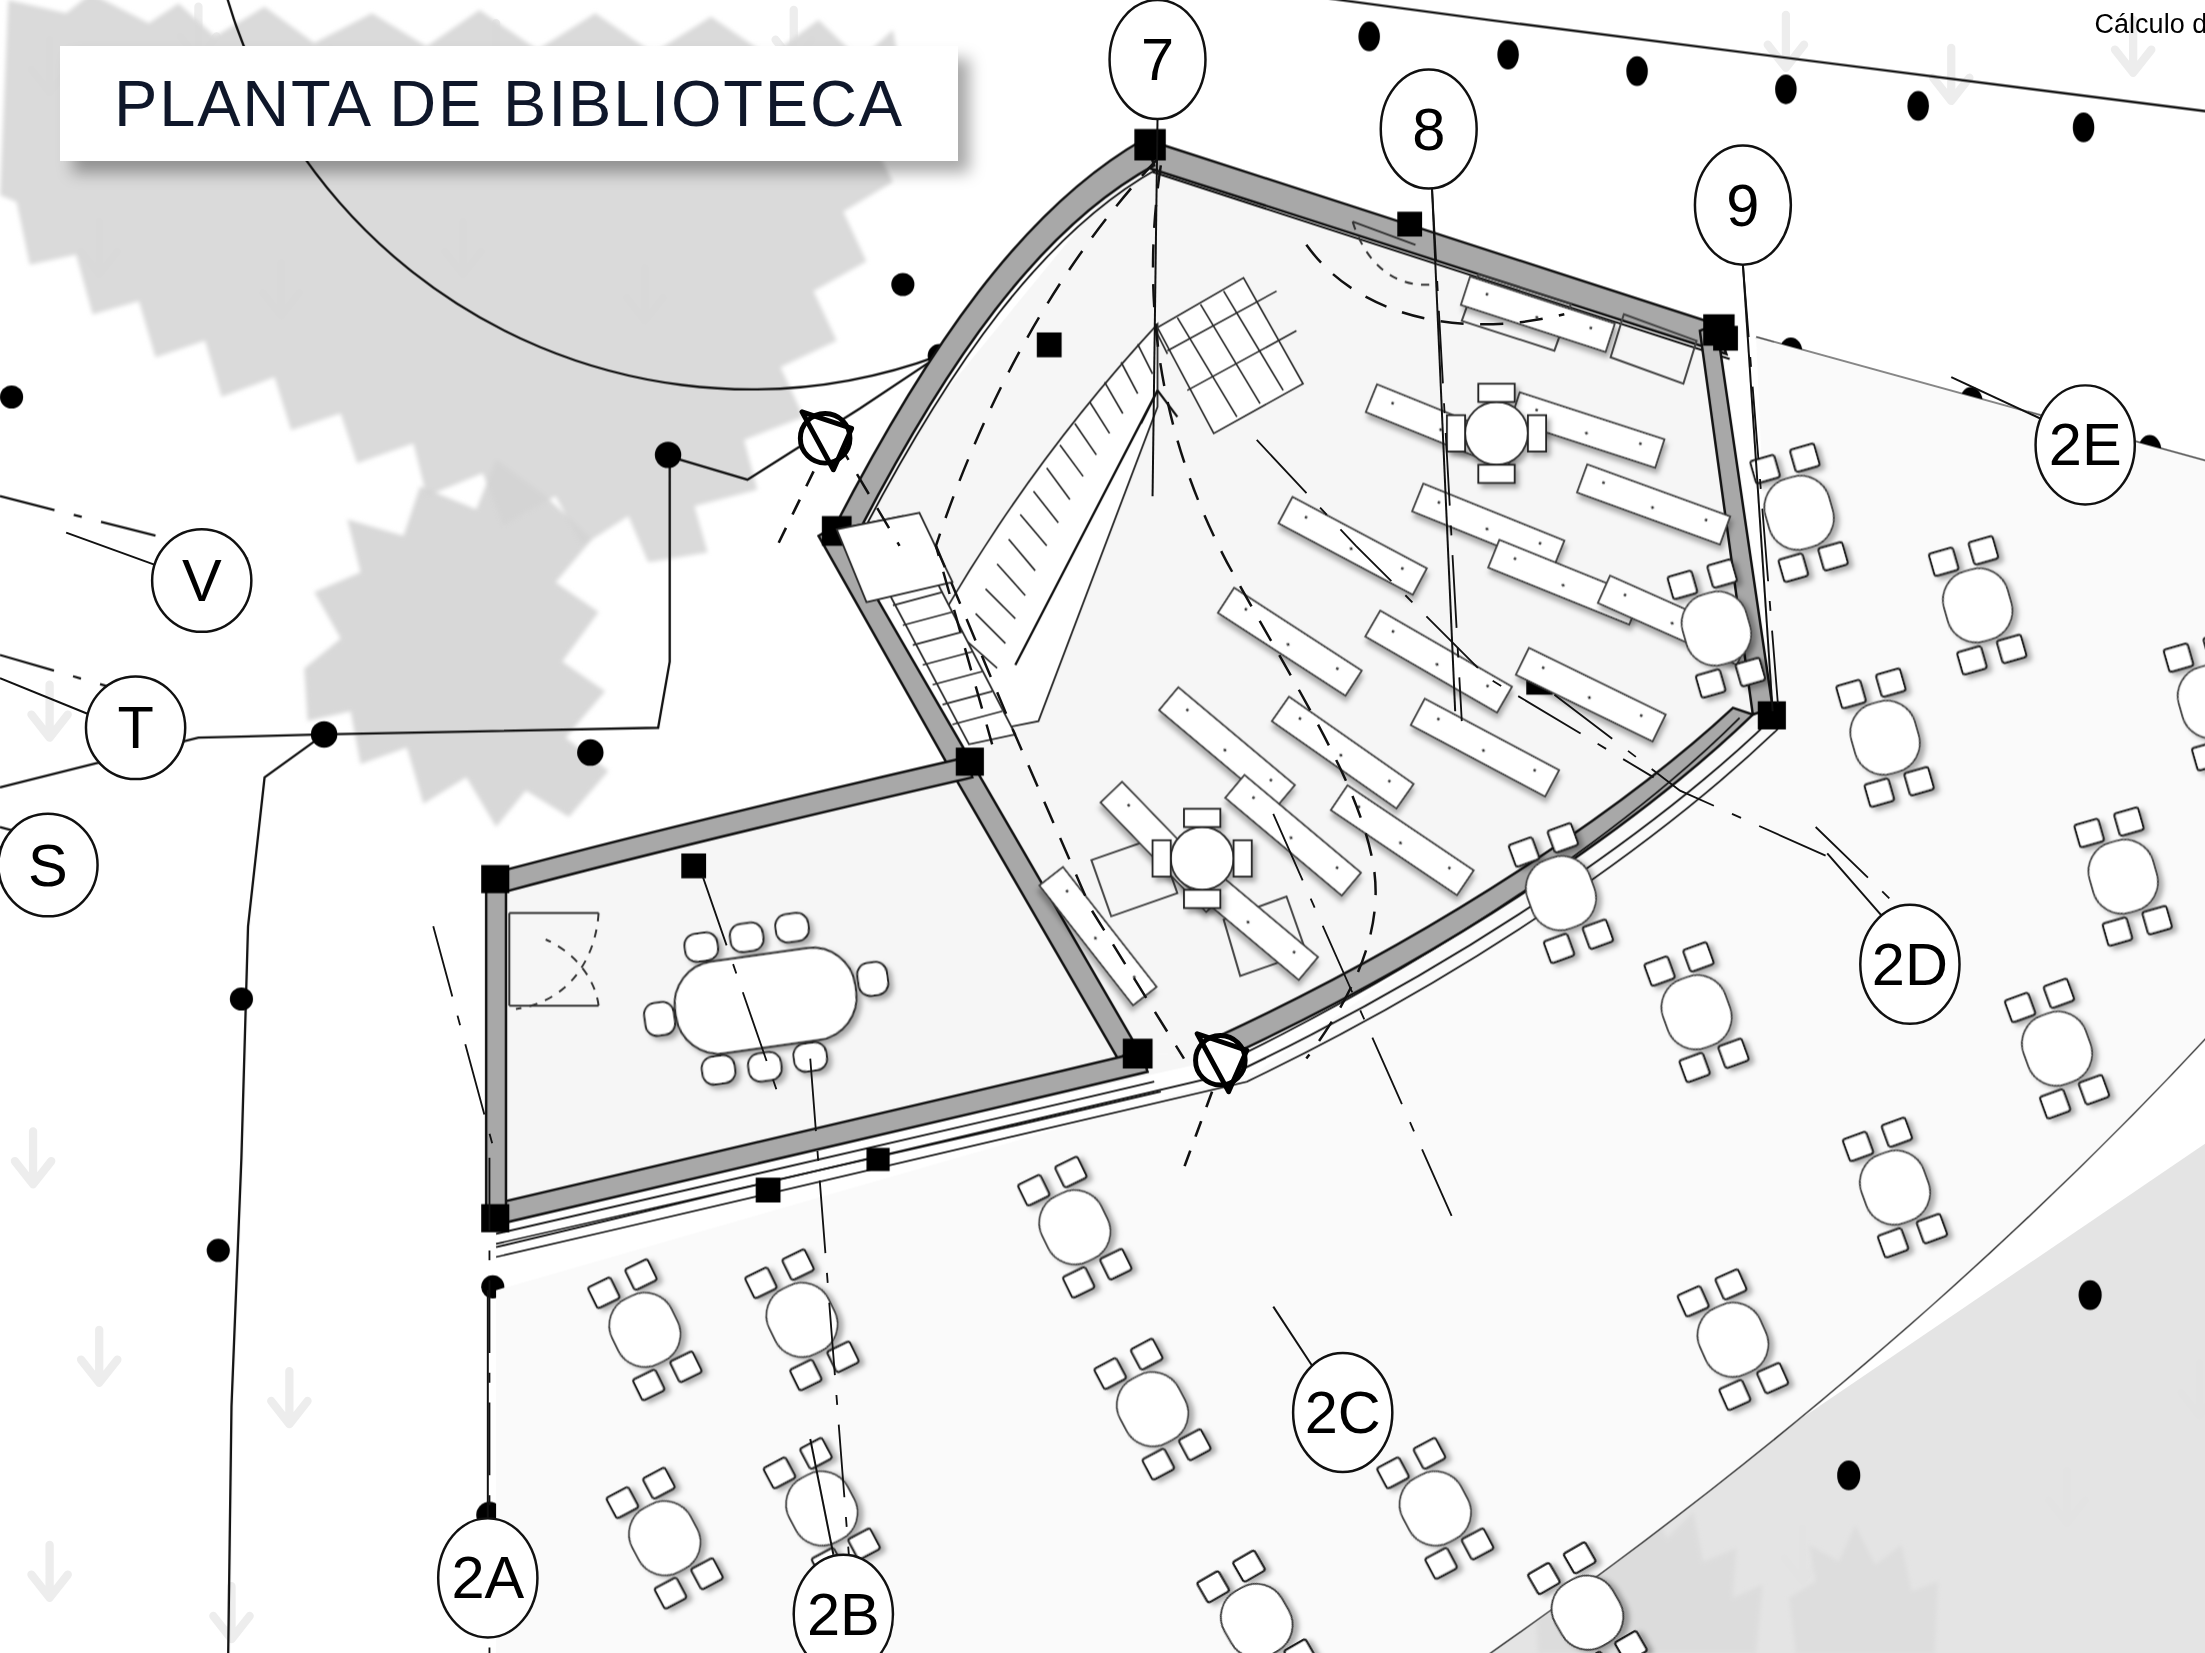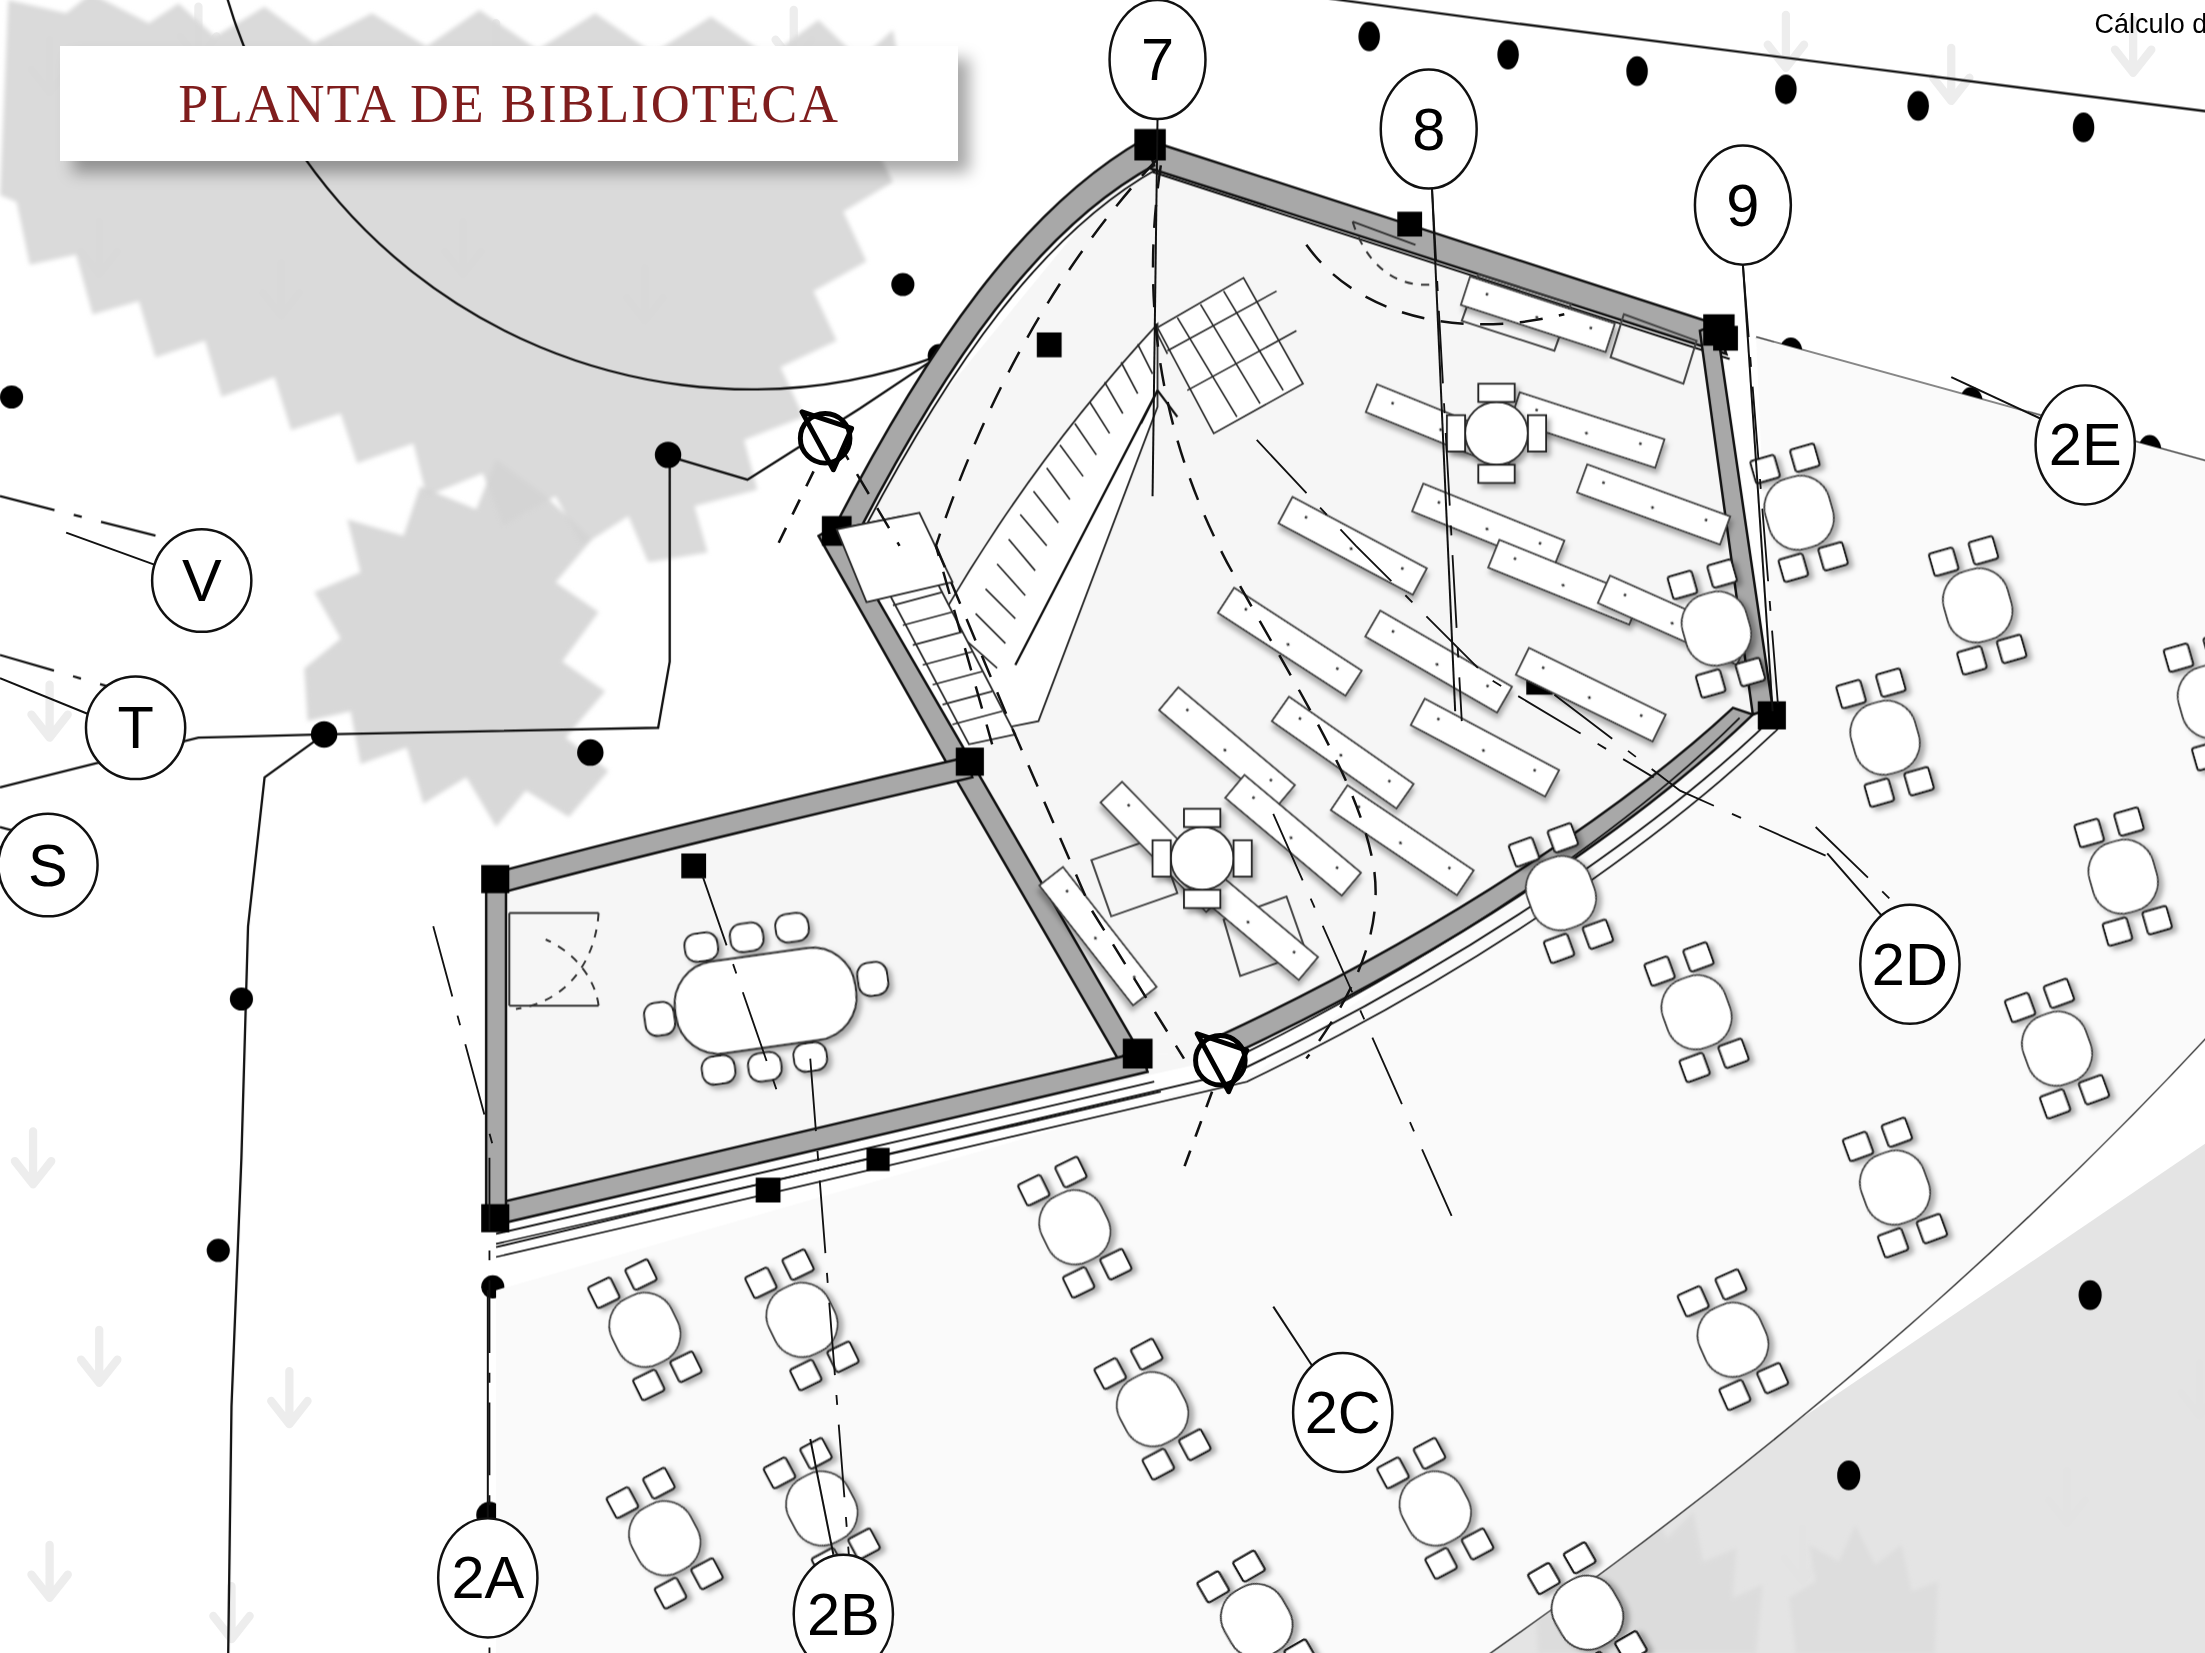--- a/index.html
+++ b/index.html
@@ -6,22 +6,22 @@
   body{width:2573px;height:1654px;overflow:hidden;font-family:"Liberation Sans",sans-serif;}
   #stage{position:relative;width:2573px;height:1654px;background:#ffffff;}
   #plan{position:absolute;inset:0;width:2573px;height:1654px;}
   .titlebox{
     position:absolute;left:60px;top:46px;width:898px;height:115px;
     background:#ffffff;
     box-shadow:11.5px 11.5px 15px rgba(0,0,0,.35);
     display:flex;align-items:center;justify-content:center;
   }
   .titlebox span{
-    font-family:Liberation Serif, serif;
-    font-size:54px;letter-spacing:1.8px;color:#7f1d1d;font-weight:400;
+    font-family:Liberation Sans, sans-serif;
+    font-size:65px;letter-spacing:1.8px;color:#0f172a;font-weight:400;
     white-space:nowrap;
   }
   .notes{
     position:absolute;right:12.3px;top:7px;text-align:right;
     font-family:"Liberation Sans",sans-serif;color:#000;
     font-size:27px;line-height:1.30;white-space:nowrap;
   }
   .notes div{margin:0;padding:0;}
 </style>
 </head>

